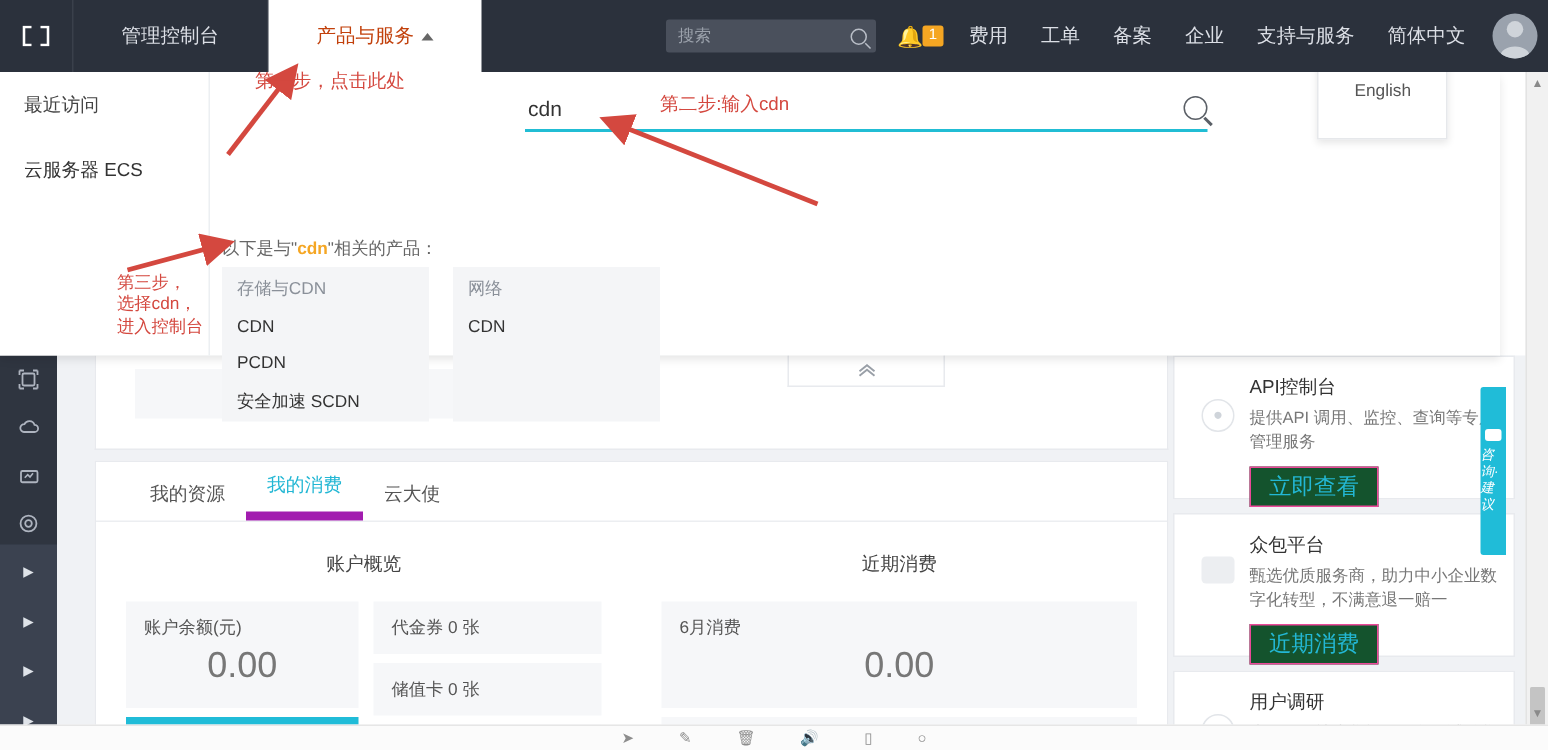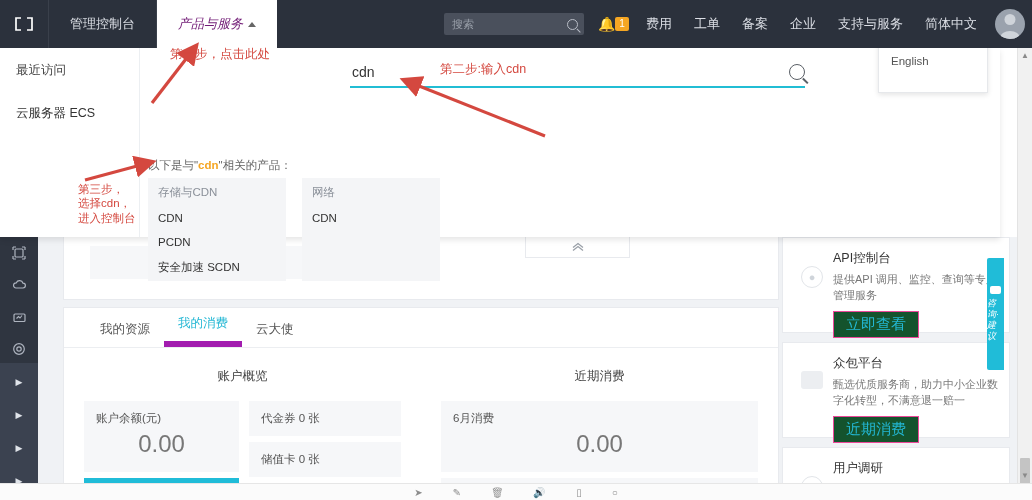--- a/index.html
+++ b/index.html
@@ -16,26 +16,26 @@
   
   .navbar {
     position: absolute; top: 0; left: 0; width: 1032px; height: 48px;
     background: #2b313c; display: flex; align-items: stretch; z-index: 60;
   }
   .nav-logo {
     width: 48px; display: flex; align-items: center; justify-content: center;
     color: #fff; font-size: 15px; font-weight: bold; letter-spacing: -1px;
   }
   .nav-item {
-    display: flex; align-items: center; padding: 0 21px;
+    display: flex; align-items: center; padding: 0 32px;
     color: #dcdfe6; font-size: 13px; white-space: nowrap;
   }
   .nav-item.console { border-left: 1px solid #3a404b; border-right: 1px solid #3a404b; }
   .nav-item.active {
-    background: #ffffff; color: #701a75; font-style: italic;
+    background: #ffffff; color: #c2410c;
   }
   .caret-up {
     display:inline-block; margin-left:5px;
     width:0;height:0;border-left:4px solid transparent;border-right:4px solid transparent;
     border-bottom:5px solid #666;
   }
   .globe-icon {
     display:inline-block; width:13px;height:13px;border-radius:50%;
     border:1.4px solid #dcdfe6; margin-right:6px; position:relative;
   }
@@ -98,23 +98,23 @@
   .mega-result-hint b{ color:#f5a623; }
 
   .cat-cols{ position:absolute; left:148px; top:130px; display:flex; gap:16px; }
   .cat-col{ width:138px; background:#f4f5f7; }
   .cat-col.wide{ width:138px; }
   .cat-head{ font-size:11.5px;color:#8a9099; padding:7px 10px 6px; }
   .cat-item{ font-size:11.5px;color:#333; padding:6px 10px; cursor:pointer; }
 
   
   .lang-menu{
-    position:absolute; top:40px; left:878px; width:110px; height:53px;
+    position:absolute; top:40px; left:878px; width:87px; height:53px;
     background:#fff; border:1px solid #e6e8eb; box-shadow:0 2px 5px rgba(0,0,0,.10);
-    z-index:55; padding:14px 0 0 12px;
+    z-index:55; padding:14px 0 0 24px;
   }
   .lang-menu .lm-item{ font-size:11.5px; color:#555; }
 
   
   .rail{ position:absolute; left:0; top:237px; width:38px; height:263px; background:#2f3540; z-index:20;}
   .rail .rail-lower{ position:absolute;top:126px;left:0;right:0;bottom:0;background:#3b4250;}
   .rail-icon{ height:32px; display:flex;align-items:center;justify-content:center; color:#aeb4bf; font-size:13px; position:relative; z-index:2;}
   .rail-arrow{ height:33px; display:flex;align-items:center;justify-content:center; color:#dfe3e9; font-size:9px; position:relative;z-index:2;}
 
   

